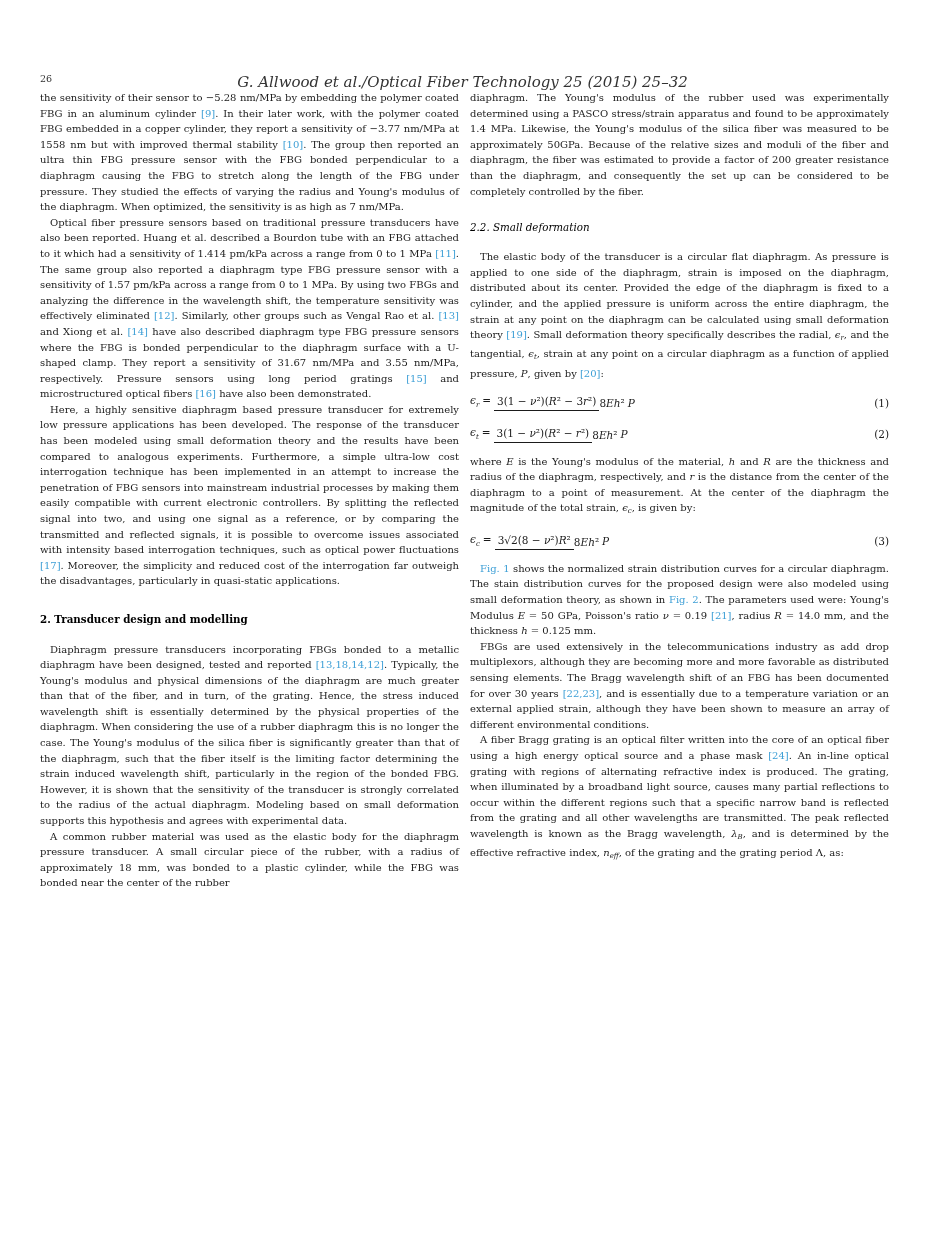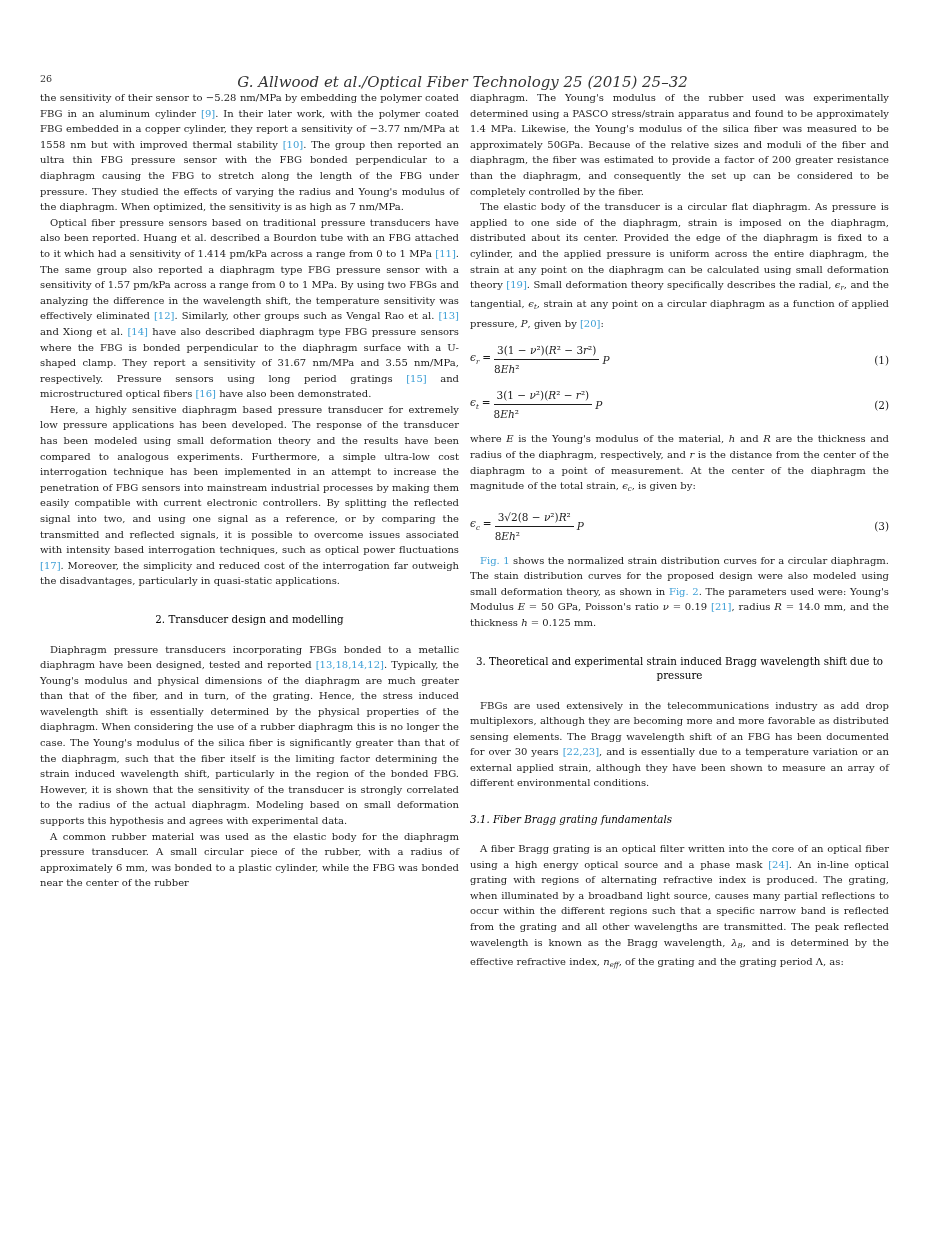--- a/index.html
+++ b/index.html
@@ -13,62 +13,63 @@
   }
   .page-number {
     position:absolute; top:73px; left:40px; font-size:9.5px; font-style:normal; color:#333;
   }
   .col { position:absolute; top:90px; width:419px; font-size:10px; line-height:15.6px; text-align:justify; }
   .col-left  { left:40px; }
   .col-right { left:470px; }
   .para { margin:0; }
   .indent { text-indent:10px; }
   .sec-heading {
-    font-weight:normal; font-size:10.3px; line-height:14.5px;
-    margin:23px 0 15px 0; text-align:center; color:#000;
+    font-weight:bold; font-size:10.3px; line-height:14.5px;
+    margin:23px 0 15px 0; text-align:left; color:#000;
   }
   .subsec-heading {
     font-weight:normal; font-style:italic; font-size:10.3px; line-height:14px;
     margin:21px 0 15px 0; text-align:left; color:#000;
   }
   .seg-link { color:#3d9fd6; }
   .seg-i { font-style:italic; }
   .seg-sub { font-size:0.7em; vertical-align:-0.25em; }
   .equation {
     display:flex; align-items:center; margin:12px 0 10px 0;
     font-size:10.5px; line-height:14px; text-align:left;
   }
   .eq-lhs { white-space:nowrap; }
   .eq-equals { padding:0 3px; }
-  .frac { display:inline-flex; flex-direction:column; vertical-align:middle; }
+  .frac { display:inline-flex; flex-direction:row; text-align:center; vertical-align:middle; }
   .frac .num { padding:0 3px 2px 3px; border-bottom:0.9px solid #1b1b1b; }
   .frac .den { padding-top:2px; }
   .eq-suffix { font-style:italic; margin-left:3px; }
   .eq-number { margin-left:auto; font-style:normal; }
   sub.eq-sub { font-size:7px; }
 </style>
 </head>
 <body>
 
 <div class="page">
 
   <div class="page-number">26</div>
   <div class="running-head">G. Allwood et al./Optical Fiber Technology 25 (2015) 25–32</div>
 
   <div class="col col-left">
     <p class="para"><span>the sensitivity of their sensor to −5.28 nm/MPa by embedding the polymer coated FBG in an aluminum cylinder </span><span class="seg-link">[9]</span><span>. In their later work, with the polymer coated FBG embedded in a copper cylinder, they report a sensitivity of −3.77 nm/MPa at 1558 nm but with improved thermal stability </span><span class="seg-link">[10]</span><span>. The group then reported an ultra thin FBG pressure sensor with the FBG bonded perpendicular to a diaphragm causing the FBG to stretch along the length of the FBG under pressure. They studied the effects of varying the radius and Young's modulus of the diaphragm. When optimized, the sensitivity is as high as 7 nm/MPa.</span></p>
     <p class="para indent"><span>Optical fiber pressure sensors based on traditional pressure transducers have also been reported. Huang et al. described a Bourdon tube with an FBG attached to it which had a sensitivity of 1.414 pm/kPa across a range from 0 to 1 MPa </span><span class="seg-link">[11]</span><span>. The same group also reported a diaphragm type FBG pressure sensor with a sensitivity of 1.57 pm/kPa across a range from 0 to 1 MPa. By using two FBGs and analyzing the difference in the wavelength shift, the temperature sensitivity was effectively eliminated </span><span class="seg-link">[12]</span><span>. Similarly, other groups such as Vengal Rao et al. </span><span class="seg-link">[13]</span><span> and Xiong et al. </span><span class="seg-link">[14]</span><span> have also described diaphragm type FBG pressure sensors where the FBG is bonded perpendicular to the diaphragm surface with a U-shaped clamp. They report a sensitivity of 31.67 nm/MPa and 3.55 nm/MPa, respectively. Pressure sensors using long period gratings </span><span class="seg-link">[15]</span><span> and microstructured optical fibers </span><span class="seg-link">[16]</span><span> have also been demonstrated.</span></p>
     <p class="para indent"><span>Here, a highly sensitive diaphragm based pressure transducer for extremely low pressure applications has been developed. The response of the transducer has been modeled using small deformation theory and the results have been compared to analogous experiments. Furthermore, a simple ultra-low cost interrogation technique has been implemented in an attempt to increase the penetration of FBG sensors into mainstream industrial processes by making them easily compatible with current electronic controllers. By splitting the reflected signal into two, and using one signal as a reference, or by comparing the transmitted and reflected signals, it is possible to overcome issues associated with intensity based interrogation techniques, such as optical power fluctuations </span><span class="seg-link">[17]</span><span>. Moreover, the simplicity and reduced cost of the interrogation far outweigh the disadvantages, particularly in quasi-static applications.</span></p>
     <h2 class="sec-heading">2. Transducer design and modelling</h2>
     <p class="para indent"><span>Diaphragm pressure transducers incorporating FBGs bonded to a metallic diaphragm have been designed, tested and reported </span><span class="seg-link">[13,18,14,12]</span><span>. Typically, the Young's modulus and physical dimensions of the diaphragm are much greater than that of the fiber, and in turn, of the grating. Hence, the stress induced wavelength shift is essentially determined by the physical properties of the diaphragm. When considering the use of a rubber diaphragm this is no longer the case. The Young's modulus of the silica fiber is significantly greater than that of the diaphragm, such that the fiber itself is the limiting factor determining the strain induced wavelength shift, particularly in the region of the bonded FBG. However, it is shown that the sensitivity of the transducer is strongly correlated to the radius of the actual diaphragm. Modeling based on small deformation supports this hypothesis and agrees with experimental data.</span></p>
-    <p class="para indent"><span>A common rubber material was used as the elastic body for the diaphragm pressure transducer. A small circular piece of the rubber, with a radius of approximately 6 mm, was bonded to a plastic cylinder, while the FBG was bonded near the center of the rubber</span></p>
+    <p class="para indent"><span>A common rubber material was used as the elastic body for the diaphragm pressure transducer. A small circular piece of the rubber, with a radius of approximately 18 mm, was bonded to a plastic cylinder, while the FBG was bonded near the center of the rubber</span></p>
   </div>
 
   <div class="col col-right">
     <p class="para"><span>diaphragm. The Young's modulus of the rubber used was experimentally determined using a PASCO stress/strain apparatus and found to be approximately 1.4 MPa. Likewise, the Young's modulus of the silica fiber was measured to be approximately 50GPa. Because of the relative sizes and moduli of the fiber and diaphragm, the fiber was estimated to provide a factor of 200 greater resistance than the diaphragm, and consequently the set up can be considered to be completely controlled by the fiber.</span></p>
+    <h3 class="subsec-heading">2.2. Small deformation</h3>
     <p class="para indent"><span>The elastic body of the transducer is a circular flat diaphragm. As pressure is applied to one side of the diaphragm, strain is imposed on the diaphragm, distributed about its center. Provided the edge of the diaphragm is fixed to a cylinder, and the applied pressure is uniform across the entire diaphragm, the strain at any point on the diaphragm can be calculated using small deformation theory </span><span class="seg-link">[19]</span><span>. Small deformation theory specifically describes the radial, </span><span class="seg-i">ϵ</span><span class="seg-i seg-sub">r</span><span>, and the tangential, </span><span class="seg-i">ϵ</span><span class="seg-i seg-sub">t</span><span>, strain at any point on a circular diaphragm as a function of applied pressure, </span><span class="seg-i">P</span><span>, given by </span><span class="seg-link">[20]</span><span>:</span></p>
 
     <div class="equation">
       <span class="eq-lhs"><span class="seg-i">ϵ</span><sub class="eq-sub seg-i">r</sub><span class="eq-equals">=</span></span>
       <span class="frac">
         <span class="num"><span>3(1 − </span><span class="seg-i">ν</span><span>²)(</span><span class="seg-i">R</span><span>² − 3</span><span class="seg-i">r</span><span>²)</span></span>
         <span class="den"><span>8</span><span class="seg-i">E</span><span class="seg-i">h</span><span>²</span></span>
       </span>
       <span class="eq-suffix">P</span>
       <span class="eq-number">(1)</span>
@@ -90,19 +91,17 @@
       <span class="eq-lhs"><span class="seg-i">ϵ</span><sub class="eq-sub seg-i">c</sub><span class="eq-equals">=</span></span>
       <span class="frac">
         <span class="num"><span>3√2(8 − </span><span class="seg-i">ν</span><span>²)</span><span class="seg-i">R</span><span>²</span></span>
         <span class="den"><span>8</span><span class="seg-i">E</span><span class="seg-i">h</span><span>²</span></span>
       </span>
       <span class="eq-suffix">P</span>
       <span class="eq-number">(3)</span>
     </div>
 
     <p class="para indent"><span class="seg-link">Fig. 1</span><span> shows the normalized strain distribution curves for a circular diaphragm. The stain distribution curves for the proposed design were also modeled using small deformation theory, as shown in </span><span class="seg-link">Fig. 2</span><span>. The parameters used were: Young's Modulus </span><span class="seg-i">E</span><span> = 50 GPa, Poisson's ratio </span><span class="seg-i">ν</span><span> = 0.19 </span><span class="seg-link">[21]</span><span>, radius </span><span class="seg-i">R</span><span> = 14.0 mm, and the thickness </span><span class="seg-i">h</span><span> = 0.125 mm.</span></p>
-    <h2 class="sec-heading">3. Theoretical and experimental strain induced Bragg wavelength shift due to pressure</h2>
     <p class="para indent"><span>FBGs are used extensively in the telecommunications industry as add drop multiplexors, although they are becoming more and more favorable as distributed sensing elements. The Bragg wavelength shift of an FBG has been documented for over 30 years </span><span class="seg-link">[22,23]</span><span>, and is essentially due to a temperature variation or an external applied strain, although they have been shown to measure an array of different environmental conditions.</span></p>
-    <h3 class="subsec-heading">3.1. Fiber Bragg grating fundamentals</h3>
     <p class="para indent"><span>A fiber Bragg grating is an optical filter written into the core of an optical fiber using a high energy optical source and a phase mask </span><span class="seg-link">[24]</span><span>. An in-line optical grating with regions of alternating refractive index is produced. The grating, when illuminated by a broadband light source, causes many partial reflections to occur within the different regions such that a specific narrow band is reflected from the grating and all other wavelengths are transmitted. The peak reflected wavelength is known as the Bragg wavelength, </span><span class="seg-i">λ</span><span class="seg-i seg-sub">B</span><span>, and is determined by the effective refractive index, </span><span class="seg-i">n</span><span class="seg-i seg-sub">eff</span><span>, of the grating and the grating period Λ, as:</span></p>
   </div>
 
 </div>
 
 </body></html>

